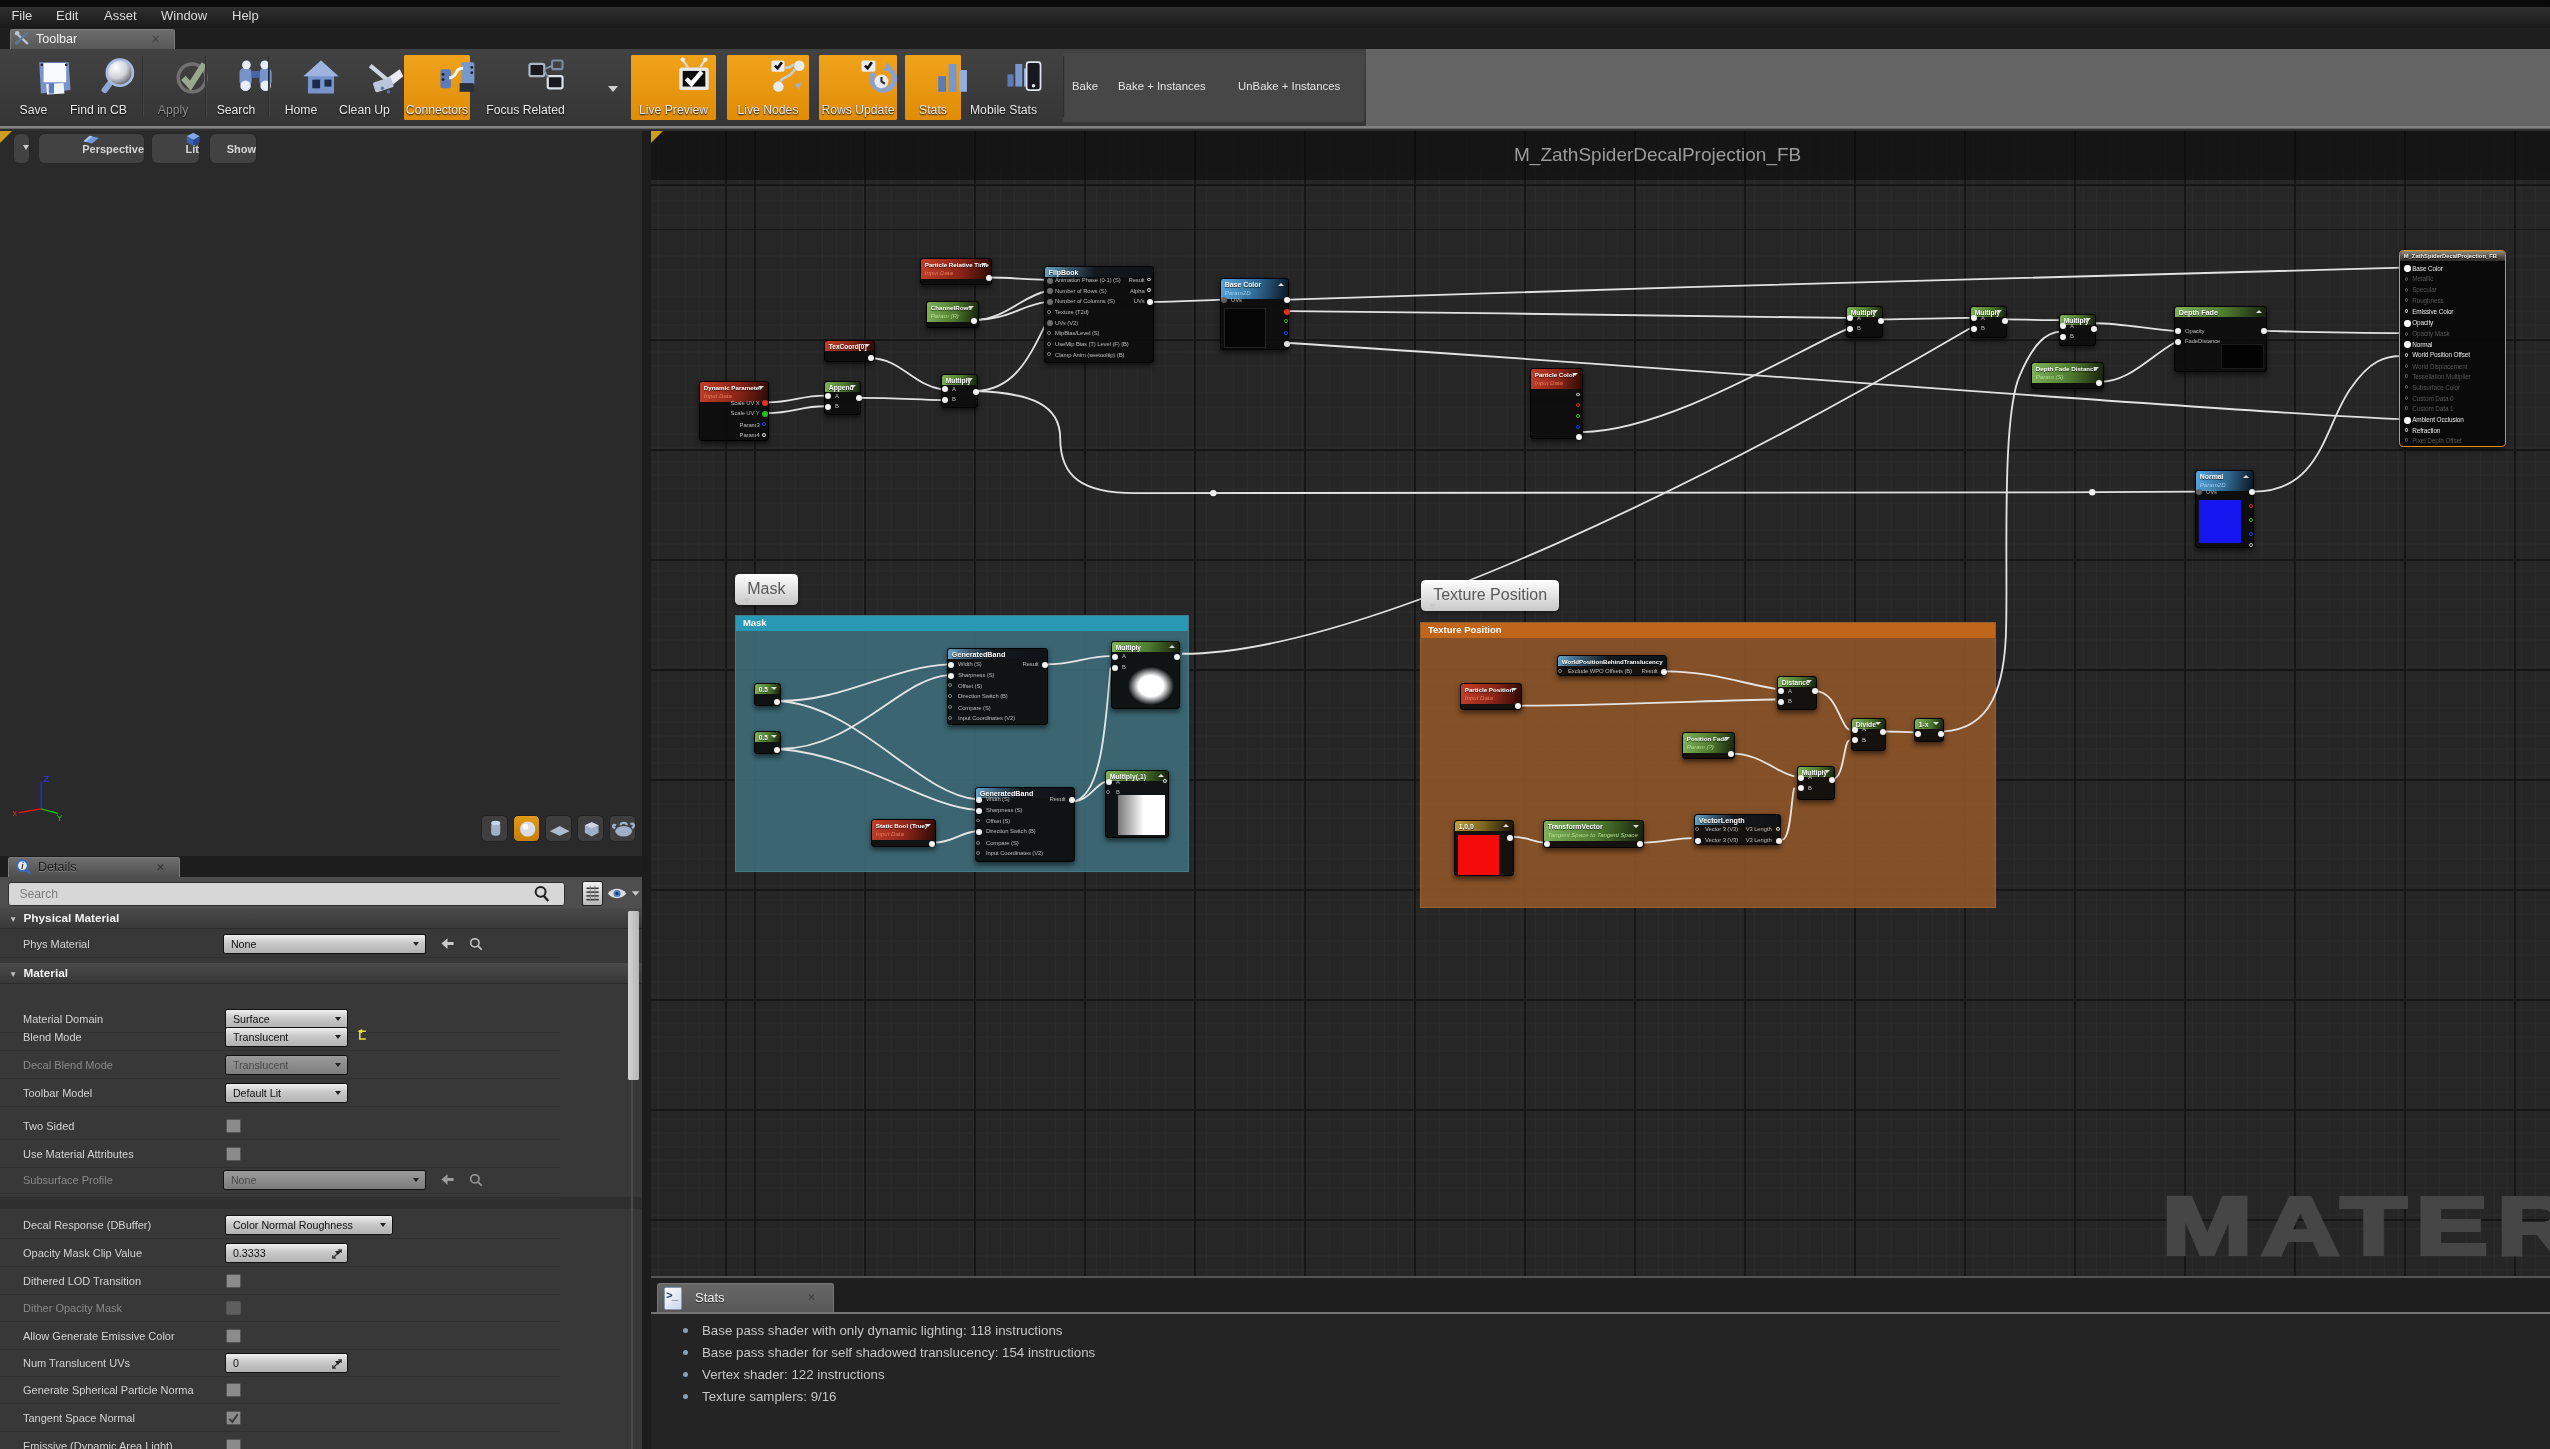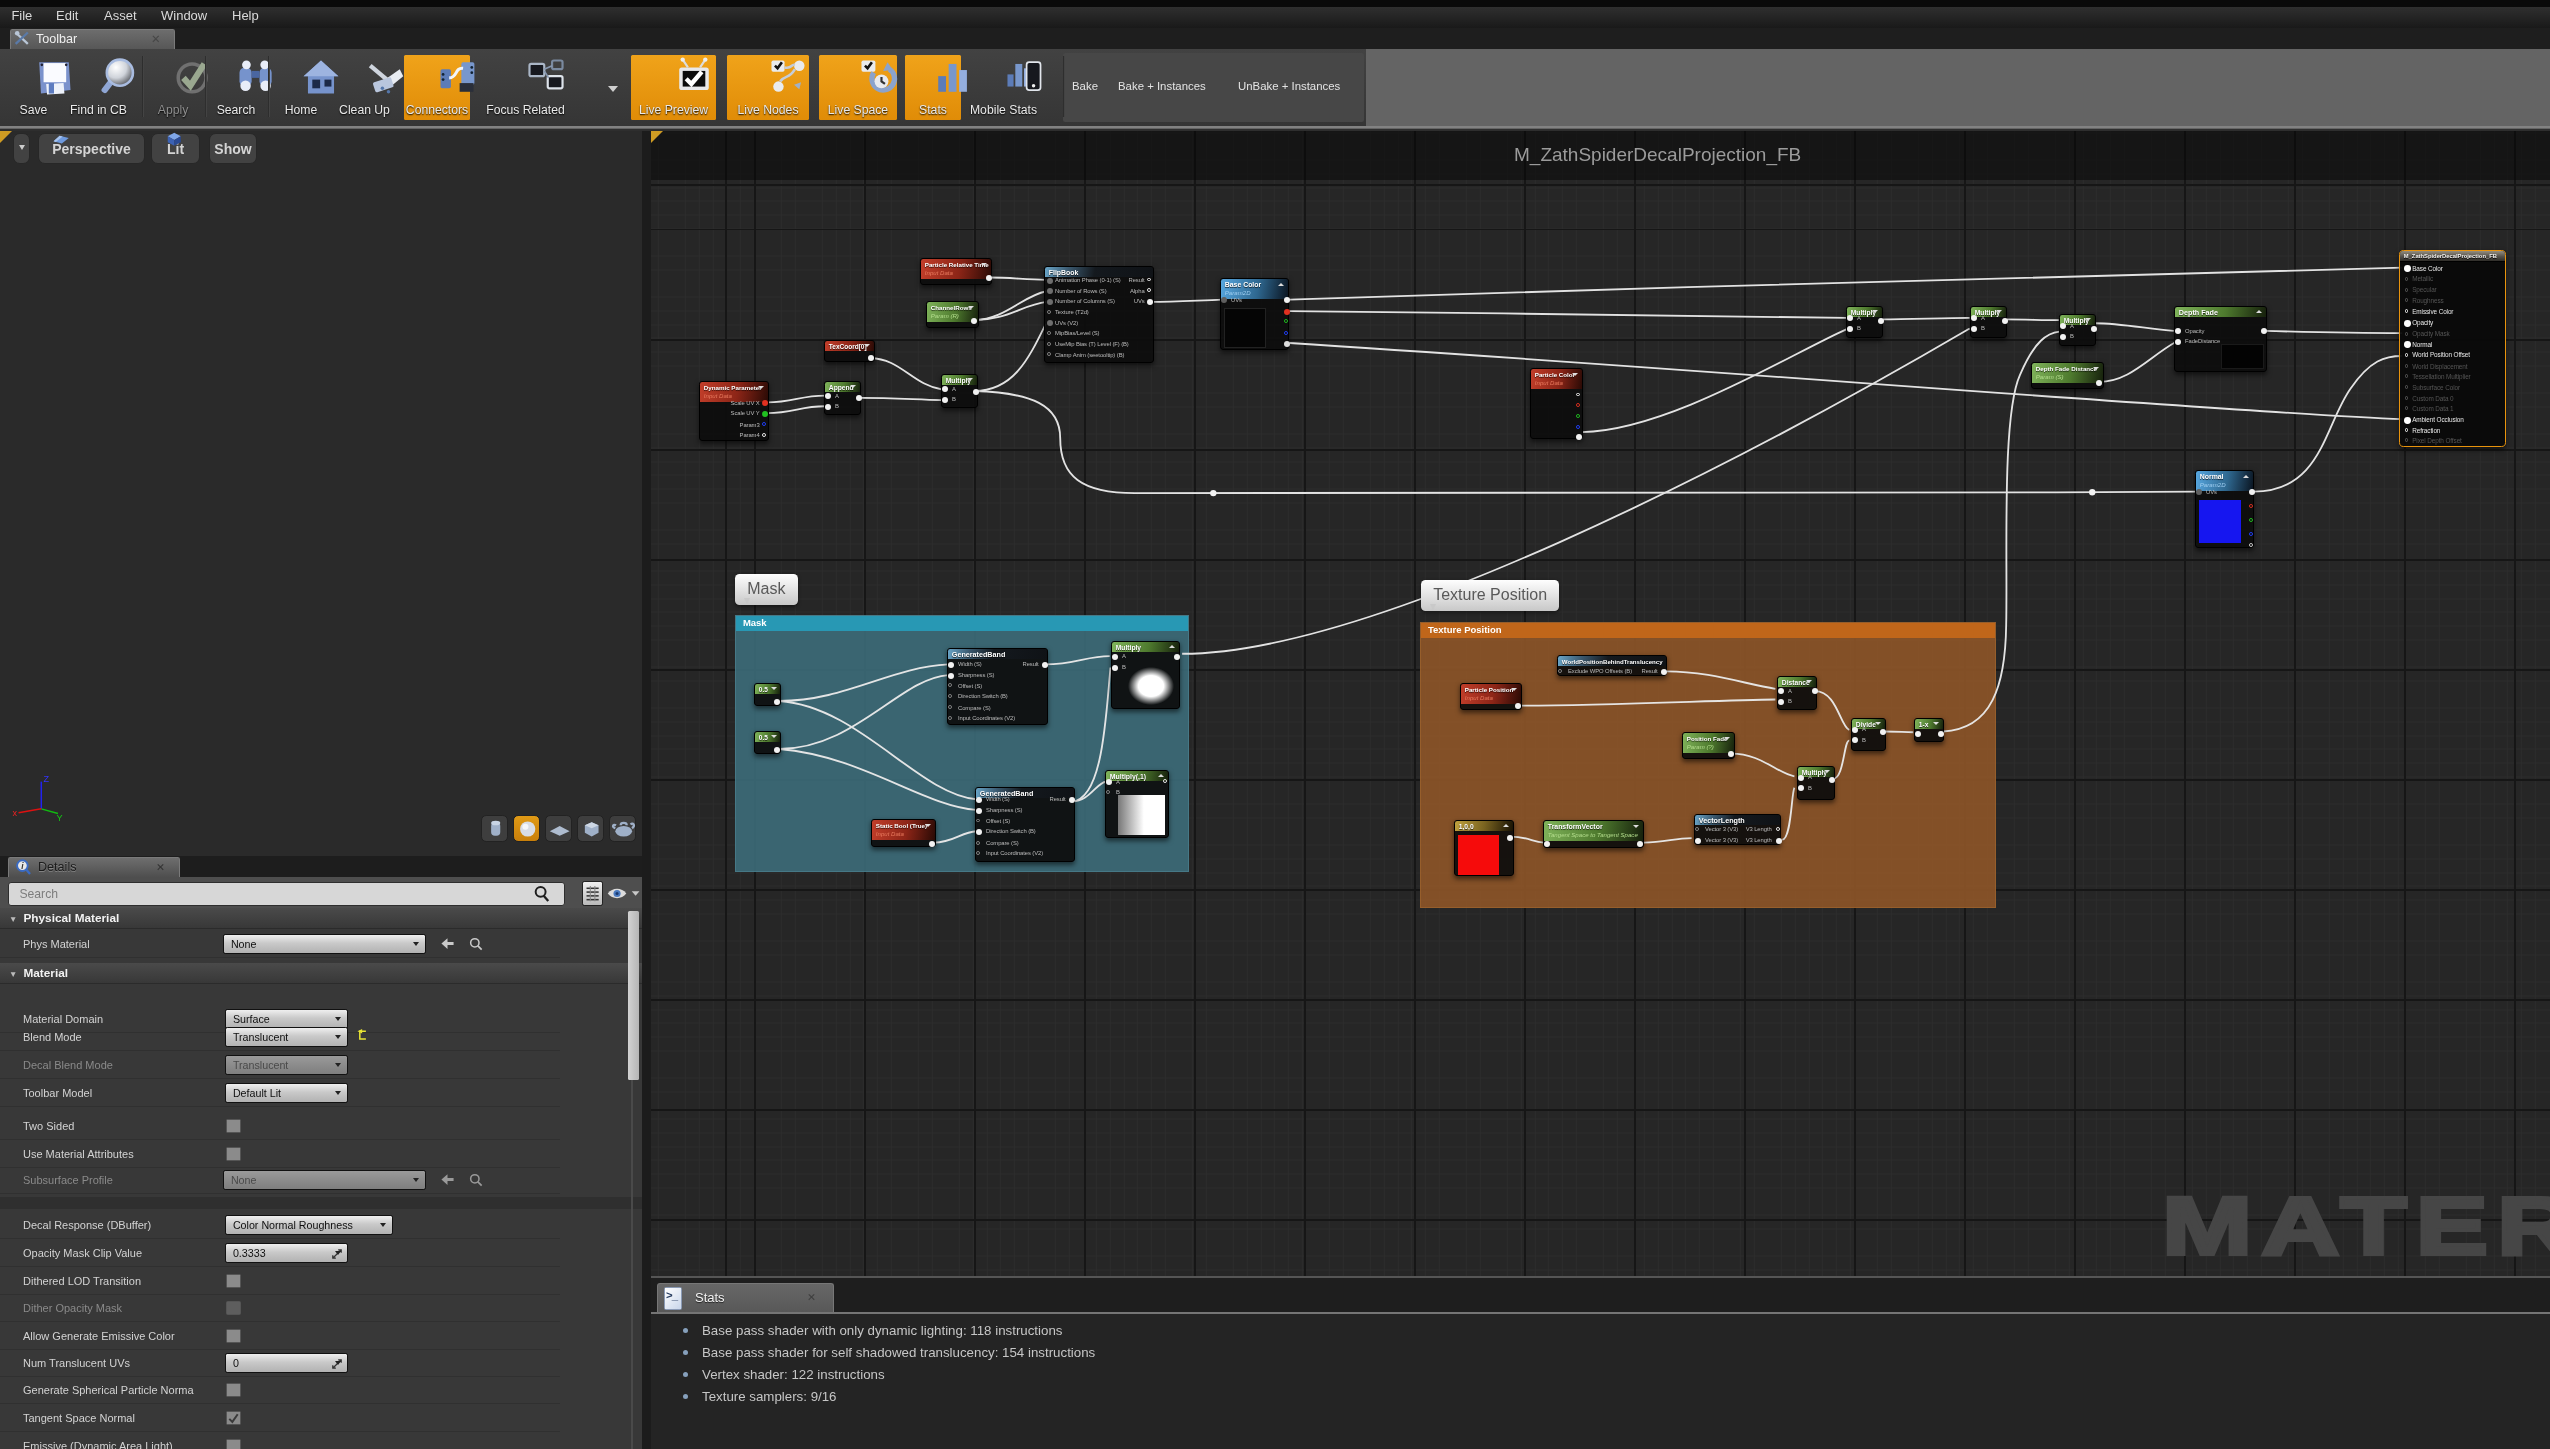--- a/index.html
+++ b/index.html
@@ -18,21 +18,21 @@
 .hblu{background:linear-gradient(100deg,#57a7e0 0%,#2e678f 55%,#0a1420 100%)}
 .hblus{color:#9ecdf0}
 .hblg{background:linear-gradient(100deg,#69a5c8 0%,#3a586e 22%,#14191e 46%,#0f1216 100%)}
 .hgold{background:linear-gradient(100deg,#c0a13e 0%,#7a6420 50%,#191204 100%)}
 .cmt-h{position:absolute;left:0;top:0;right:0;height:14.5px;color:#fff;font-weight:bold;font-size:9.5px;line-height:14.5px;padding-left:6.9px}
 .tip{position:absolute;background:linear-gradient(#fefefe,#c8c8c8);border-radius:4.6px;color:#595959;font-size:16px;line-height:30.5px;padding:0 12.2px;box-shadow:0 1.5px 3.8px rgba(0,0,0,.4);z-index:9}
 .tip:after{content:"";position:absolute;left:9.1px;bottom:-7.6px;border:7.6px solid transparent;border-top-color:#c9c9c9;border-left-width:3px;border-right-width:3px}
 .tbbtn{position:absolute;top:55px;height:65px;text-align:center;color:#e9e9e9;font-size:12.2px}
 .tbbtn .lb{position:absolute;bottom:3px;left:0;right:0;white-space:nowrap;text-shadow:0 0.8px 1.5px #000}
 .tbsep{position:absolute;top:56px;height:61px;width:1.5px;background:linear-gradient(90deg,#232323,#4e4e4e)}
-.vbtn{position:absolute;top:133px;height:31px;background:#424242;border:0.8px solid #272727;border-radius:6.9px;color:#d4d4d4;font-weight:bold;font-size:14px;line-height:30px;text-align:center;white-space:nowrap}
+.vbtn{position:absolute;top:133px;height:31px;background:#424242;border:0.8px solid #272727;border-radius:6.9px;color:#d4d4d4;font-weight:bold;font-size:11px;line-height:30px;text-align:right;white-space:nowrap}
 .drow{position:absolute;left:0;width:560px;height:28px;border-bottom:0.8px solid rgba(0,0,0,.14)}
 .dlab{position:absolute;left:23px;top:50%;transform:translateY(-50%);font-size:11px;color:#d3d3d3;white-space:nowrap}
 .combo{position:absolute;left:225px;top:3.8px;width:123px;height:20.6px;background:linear-gradient(#efefef,#c9c9c9 45%,#b2b2b2);border:0.8px solid #111;border-radius:2.3px;font-size:10.7px;color:#101010;line-height:19px;padding-left:6.9px;white-space:nowrap}
 .combo:after{content:"";position:absolute;right:6.1px;top:7.6px;border:3.8px solid transparent;border-top:4.6px solid #222}
 .cbx{position:absolute;left:226px;top:6.9px;width:14.5px;height:14.5px;background:#8b8b8b;border:0.8px solid #555;border-radius:1.5px}
 .dhead{position:absolute;left:0;width:642px;height:21.3px;background:linear-gradient(#4a4a4a,#383838);border-bottom:0.8px solid #2b2b2b;color:#f2f2f2;font-weight:bold;font-size:11.8px;line-height:21.3px}
 .stxt{position:absolute;color:#c6c6c6;font-size:13.3px;white-space:nowrap}
 svg{position:absolute;overflow:visible}
 
 </style></head><body>
@@ -191,21 +191,21 @@
     <div style="margin-top:1.5px">
       <svg style="display:inline-block" width="40" height="40" viewBox="0 0 46 46">
         <rect x="4" y="4" width="16" height="13" rx="2" fill="#e9ebee"></rect>
         <path d="M8 10 L11 13 L16 6" stroke="#111" stroke-width="3" fill="none"></path>
         <path d="M36 14 a13 13 0 1 1 -18 4" stroke="#8ba3cc" stroke-width="6" fill="none"></path>
         <path d="M34 6 l6 9 l-11 1 z" fill="#8ba3cc"></path>
         <circle cx="27" cy="28" r="8" fill="#e8eaee"></circle>
         <path d="M27 23 v5 l4 3" stroke="#333" stroke-width="2.5" fill="none"></path>
       </svg>
     </div>
-    <div class="lb">Live Space</div>
+    <div class="lb">Rows Update</div>
   </div>
 <div class="tbbtn" style="left:905px;width:56px;background:linear-gradient(#f0a31a,#e08c07);border-radius:1.5px;">
     <div style="margin-top:1.5px">
       <svg style="display:inline-block" width="40" height="40" viewBox="0 0 46 46">
         <rect x="6" y="22" width="9" height="18" fill="#5c7cb8"></rect>
         <rect x="18" y="8" width="9" height="32" fill="#7897cc"></rect>
         <rect x="30" y="15" width="9" height="25" fill="#94aede"></rect>
       </svg>
     </div>
     <div class="lb">Stats</div>

